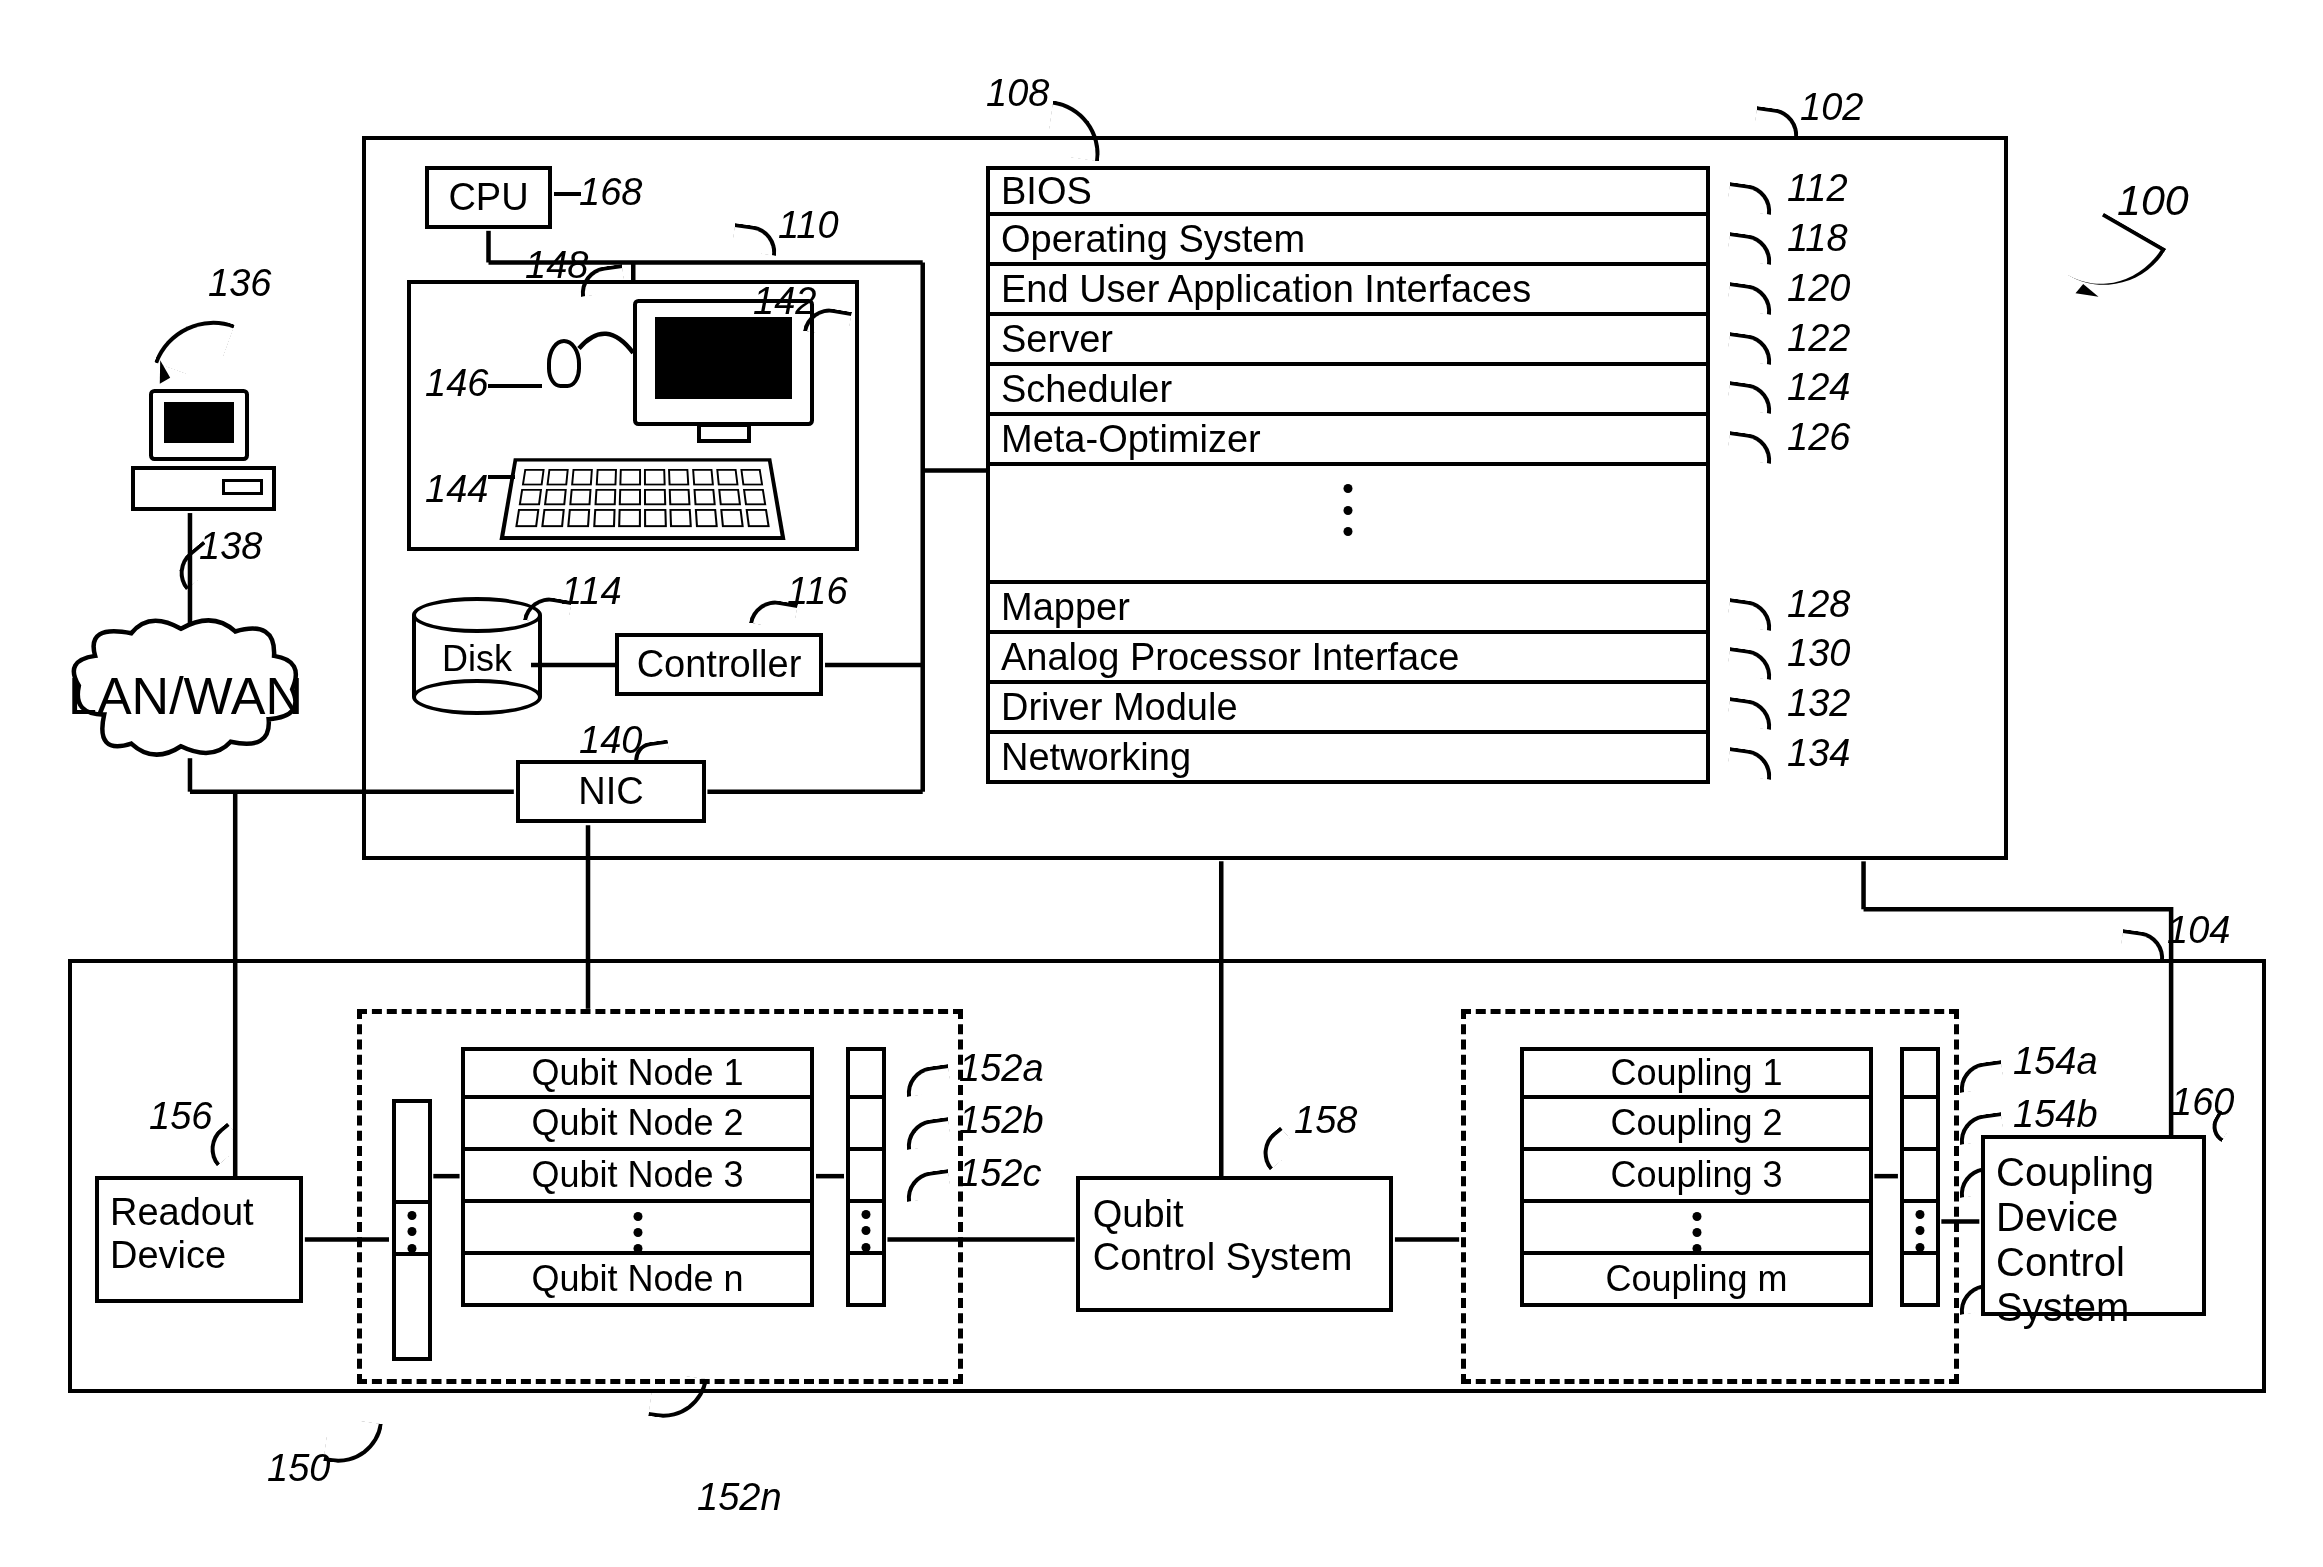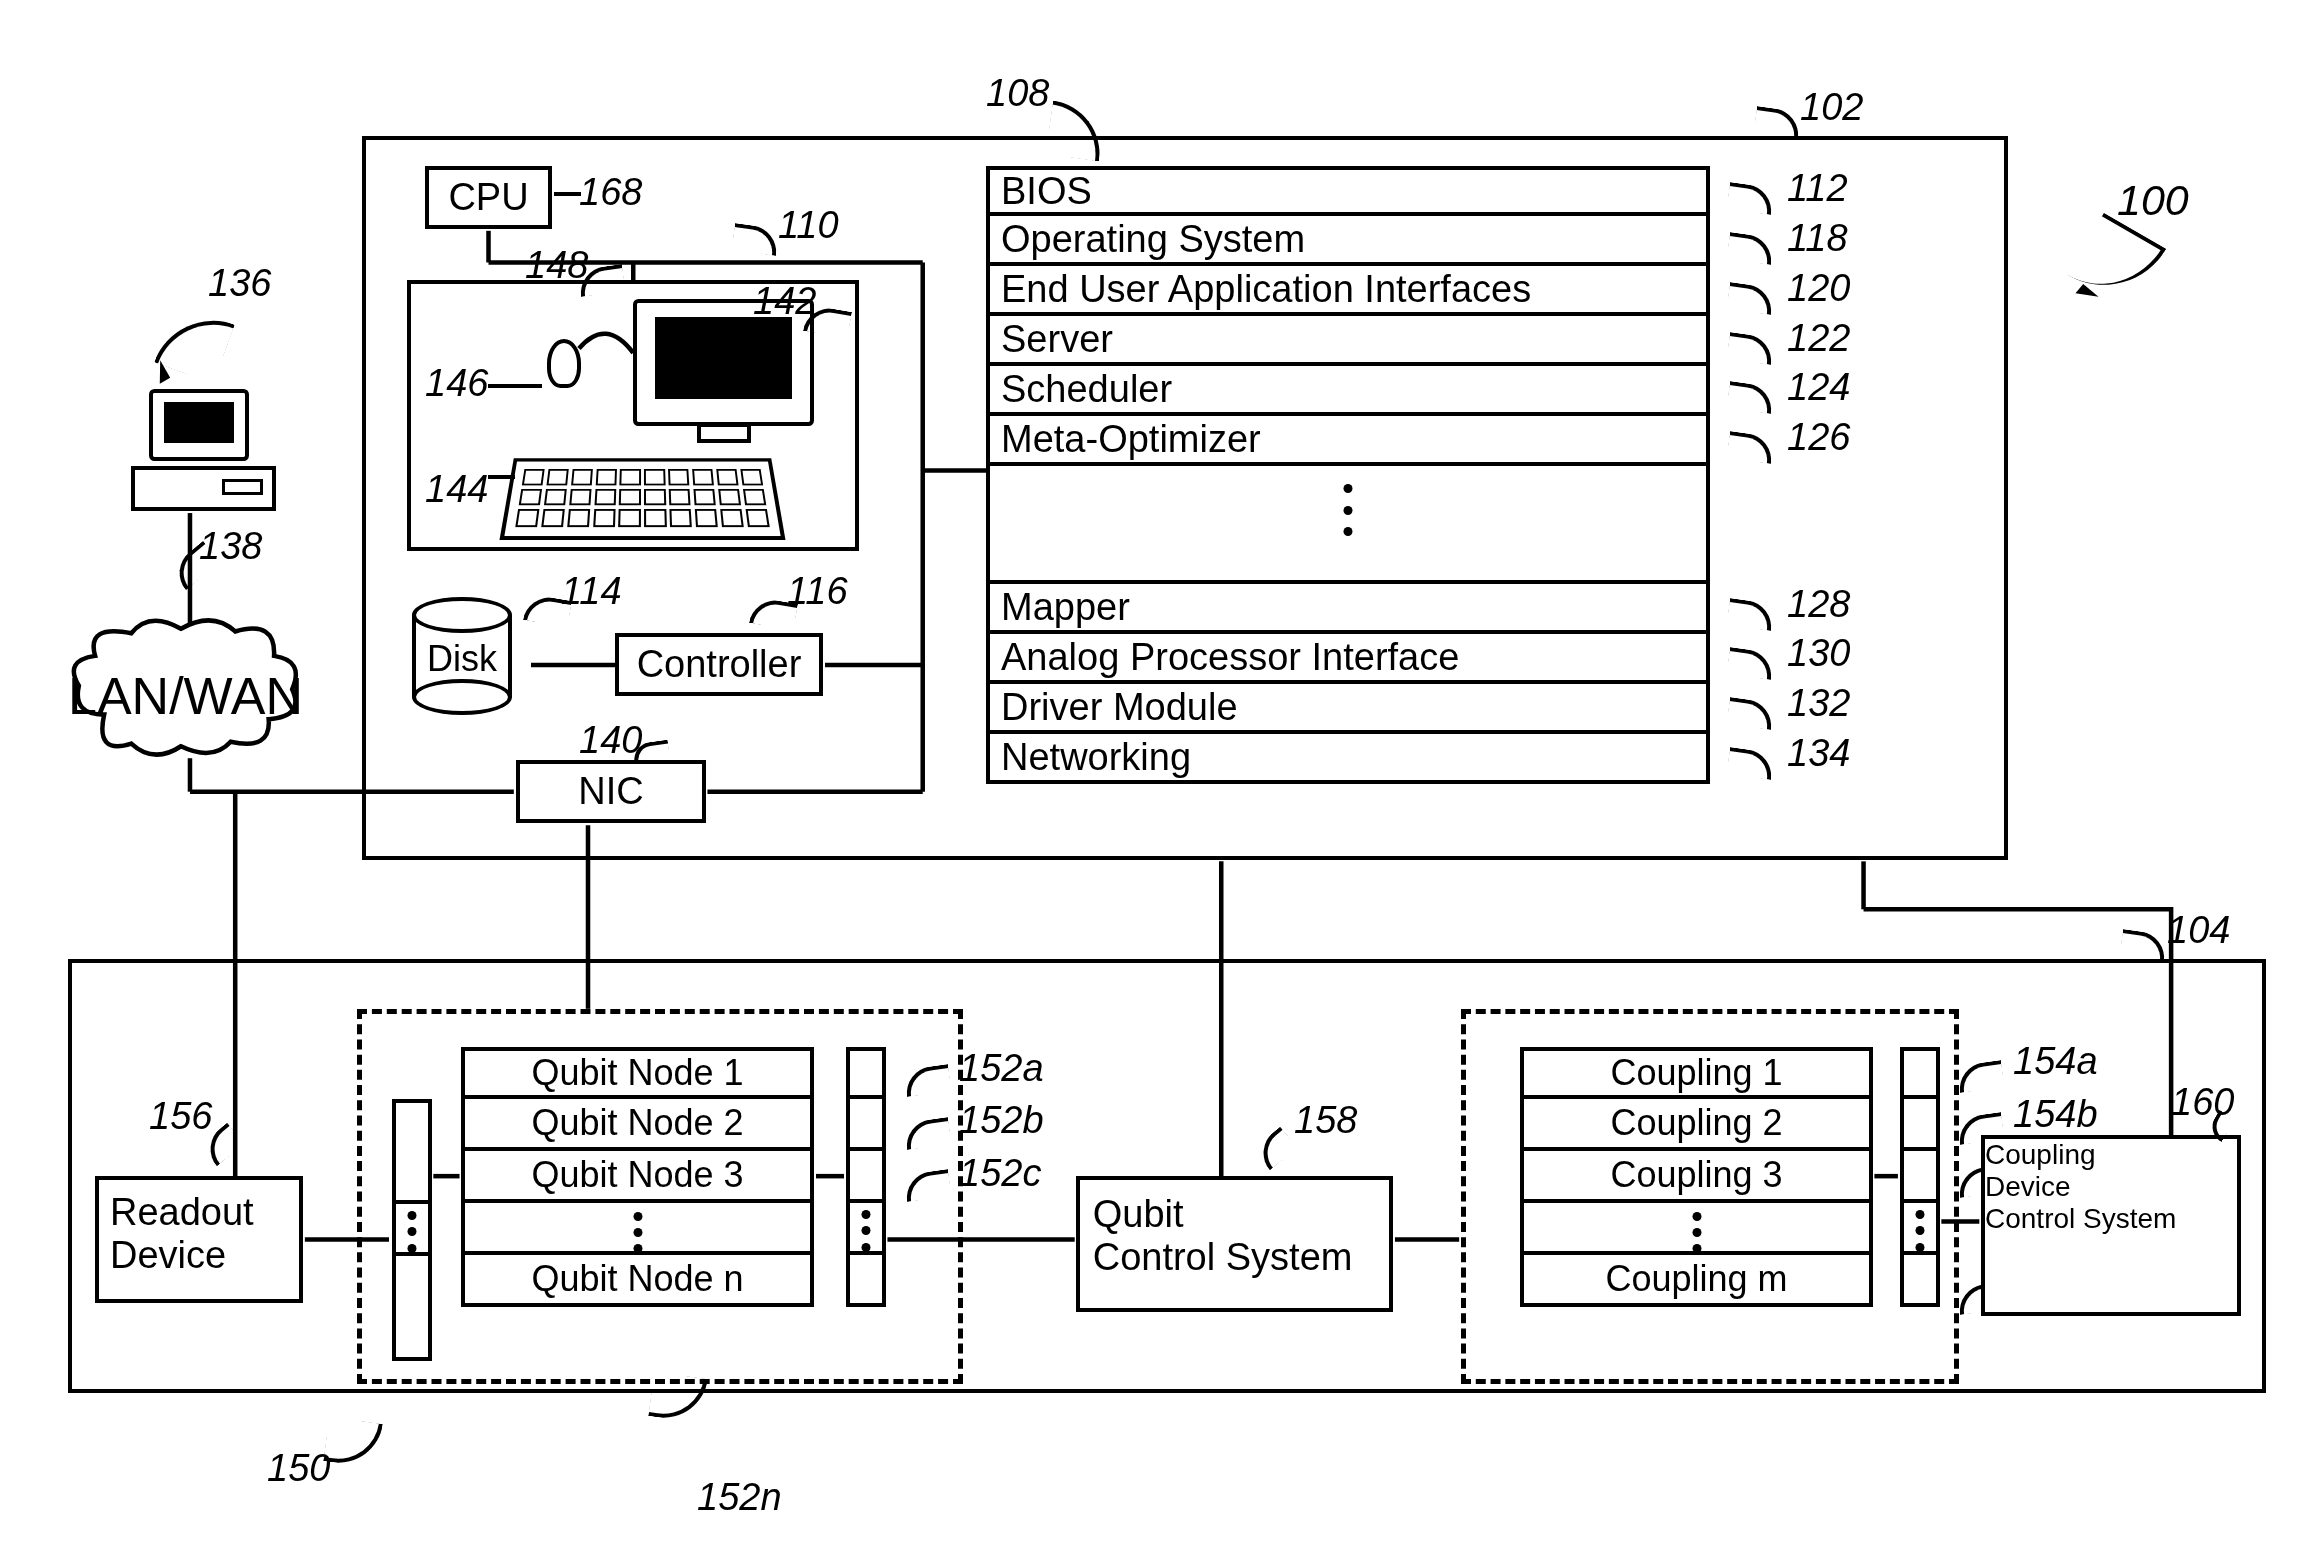--- a/index.html
+++ b/index.html
@@ -113,21 +113,21 @@
     width: 235px;
     height: 145px;
     font-size: 38px;
     display: flex;
     align-items: center;
     justify-content: center;
   }
   
   .disk {
     position: absolute;
-    width: 100px;
+    width: 130px;
     height: 118px;
   }
   .disk .cyl {
     position: absolute;
     left: 0; right: 0; top: 18px; bottom: 18px;
     border-left: 4.5px solid #000;
     border-right: 4.5px solid #000;
     background: #fff;
   }
   .disk .ellipse {
@@ -526,21 +526,21 @@
 
   <span class="label" style="left:2013px; top:1040px;">154a</span>
   <div class="lead left" style="left:1958px; top:1063px;"></div>
   <span class="label" style="left:2013px; top:1093px;">154b</span>
   <div class="lead left" style="left:1958px; top:1115px;"></div>
   <span class="label" style="left:2013px; top:1145px;">154c</span>
   <div class="lead left" style="left:1958px; top:1168px;"></div>
   <span class="label" style="left:2013px; top:1262px;">154m</span>
   <div class="lead left" style="left:1958px; top:1285px;"></div>
 
-  <div class="box" style="left:1981px; top:1135px; width:260px; height:181px; font-size:28px;">
+  <div class="box" style="left:1981px; top:1135px; width:225px; height:181px; padding:11px; font-size:40px;">
     <div>Coupling</div>
     <div>Device</div>
     <div>Control System</div>
   </div>
   <span class="label" style="left:2171px; top:1081px;">160</span>
   <div class="lead left" style="left:2207px; top:1117px; width:27px; height:18px; transform: rotate(-60deg);"></div>
 
   <svg class="wires" viewBox="0 0 2569 1733" width="2324" height="1568">
 
     <line x1="540" y1="255" x2="540" y2="290"></line>

